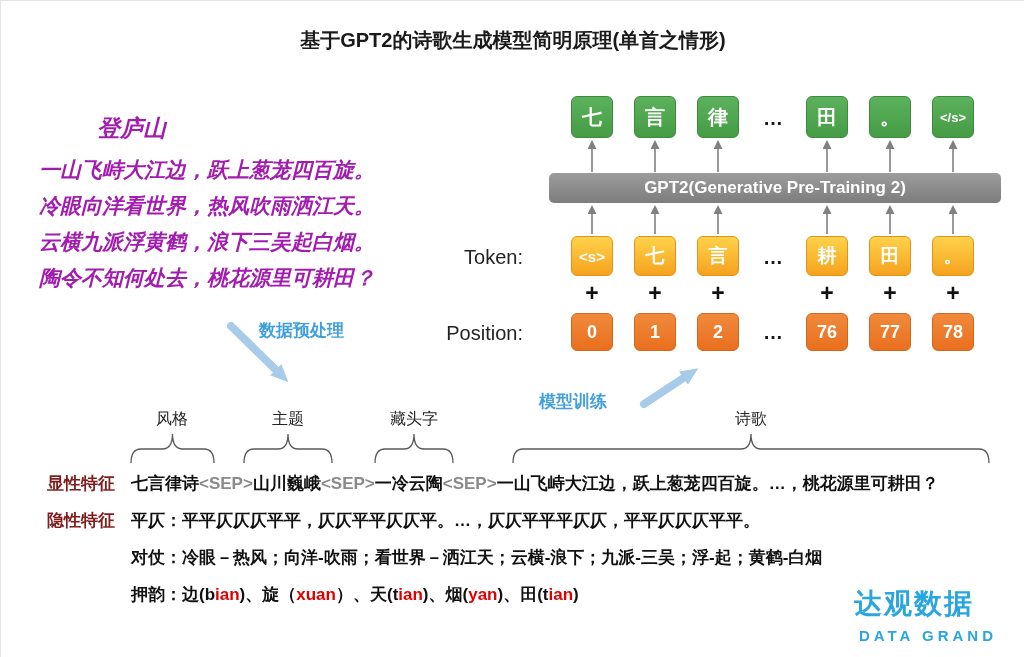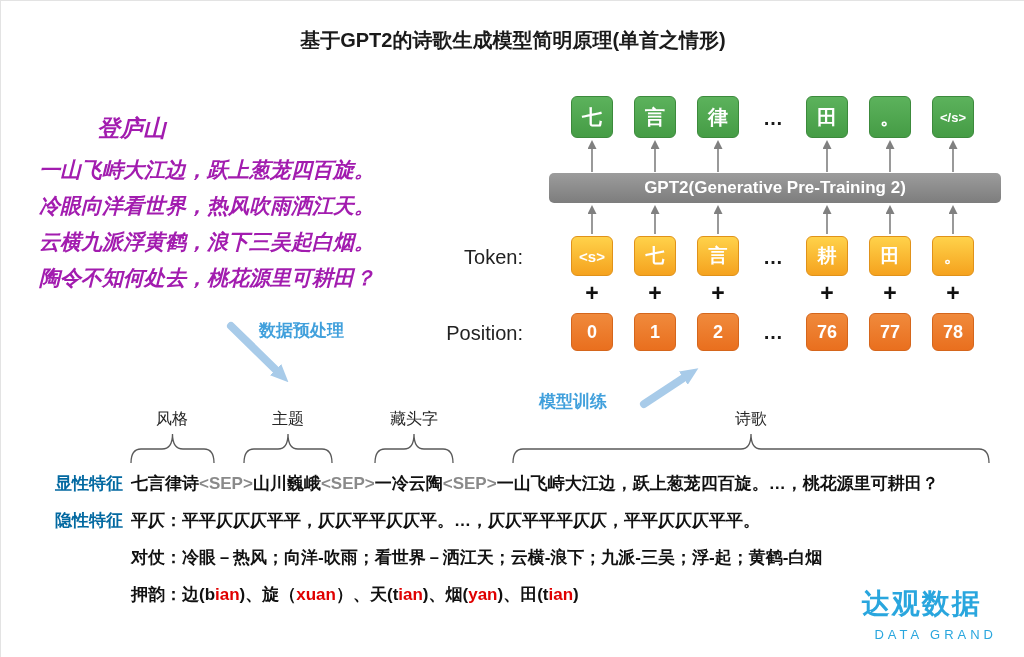--- a/index.html
+++ b/index.html
@@ -46,29 +46,29 @@
           font-size:23px; font-weight:700; color:#111; }
 
   .blue-note { position:absolute; color:#41a0dc; font-size:17px; font-weight:600;margin-top:15px; }
 
   .overlay { position:absolute; left:0; top:0; pointer-events:none; }
 
   .brace-label { position:absolute; top:408px; transform:translateX(-50%);
                  font-size:16px; color:#262626; white-space:nowrap; }
 
   .feat-label { position:absolute; left:46px; font-size:17px; font-weight:700;
-                color:#0369a1; white-space:nowrap;margin-left:8px; }
+                color:#7f1d1d; white-space:nowrap; }
   .feat-text  { position:absolute; left:130px; font-size:17px; font-weight:700;
                 color:#111; white-space:nowrap; }
   .seg-gray { color:#8a8a8a; }
   .seg-red  { color:#e00000; }
 
   .logo { position:absolute; right:28px; top:584px; text-align:center; color:#29a6de; }
   .logo-cn { font-size:28px; font-weight:700; letter-spacing:2px; }
-  .logo-en { font-size:13px; font-weight:400; letter-spacing:4px; margin-top:4px;padding-left:28px; }
+  .logo-en { font-size:15px; font-weight:700; letter-spacing:4px; margin-top:4px;padding-left:28px; }
 </style>
 </head>
 <body>
 
 <div class="page">
 
   <svg class="overlay" width="1024" height="657" viewBox="0 0 1024 657">
     <defs>
       <marker id="ah" markerWidth="9" markerHeight="9" refX="1" refY="4.5" orient="auto" markerUnits="userSpaceOnUse">
         <path d="M0,0 L9,4.5 L0,9 Z" fill="#808080"></path>

